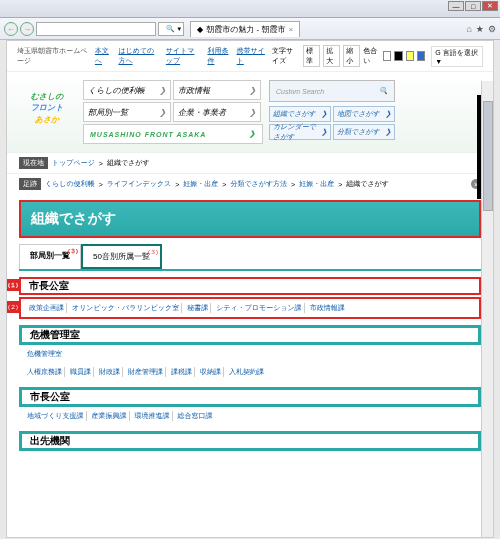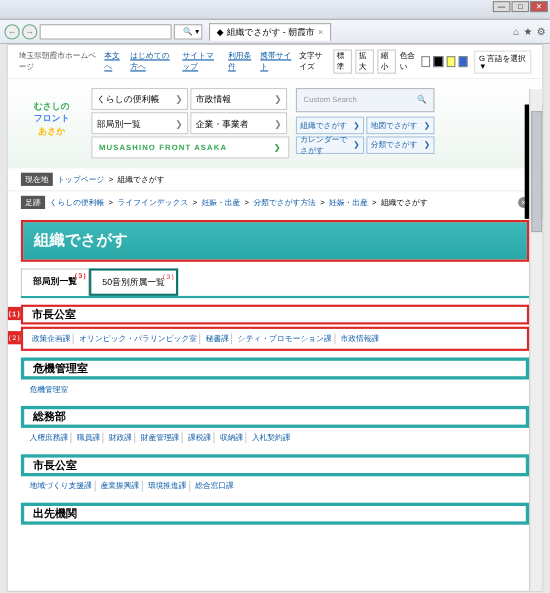--- a/index.html
+++ b/index.html
@@ -17,21 +17,21 @@
 .tool-icons { margin-left: auto; display: flex; gap: 4px; font-size: 9px; color: #555; }
 .page { background: #fff; margin: 0 6px; height: 498px; overflow: hidden; border: 1px solid #ccc; position: relative; }
 .top-links { display: flex; align-items: center; padding: 4px 10px; font-size: 7px; gap: 6px; border-bottom: 1px solid #eee; }
 .top-links .left { color: #555; }
 .top-links .mid { margin-left: auto; display: flex; gap: 6px; }
 .top-links a { color: #0a5aa8; text-decoration: underline; }
 .fsize { display: flex; gap: 3px; align-items: center; font-size: 7px; }
 .fsize .sw { border: 1px solid #ccc; padding: 0 2px; }
 .color-sw { width: 10px; height: 10px; border: 1px solid #888; display: inline-block; }
 .google { display: flex; align-items: center; gap: 2px; font-size: 7px; border: 1px solid #ddd; padding: 1px 3px; }
-.header-area { display: flex; padding: 8px 10px; gap: 6px; background: linear-gradient(#fff, #eef6f0); }
+.header-area { display: flex; padding: 8px 10px; gap: 6px; background: linear-gradient(#fff, #eef6f0); font-style: italic; }
 .logo { width: 60px; height: 56px; display: flex; flex-direction: column; align-items: center; justify-content: center; font-size: 8px; line-height: 1.4; font-weight: bold; }
 .logo .l1 { color: #34a853; } .logo .l2 { color: #4285f4; } .logo .l3 { color: #fbbc05; }
 .nav-panel { display: flex; flex-direction: column; gap: 2px; }
 .nav-row { display: flex; gap: 2px; }
 .nav-item { width: 88px; height: 20px; background: #fff; border: 1px solid #ccc; font-size: 8px; display: flex; align-items: center; justify-content: space-between; padding: 0 4px; }
 .nav-item .ar { color: #888; }
 .musashino { width: 180px; height: 20px; background: #fff; border: 1px solid #ccc; font-size: 7px; letter-spacing: 1px; color: #34a853; display: flex; align-items: center; padding: 0 6px; font-weight: bold; }
 .custom-search { width: 126px; height: 22px; border: 1px solid #bbb; background: #eef4fa; display: flex; align-items: center; justify-content: space-between; padding: 0 6px; font-size: 7px; color: #999; }
 .search-tabs { display: flex; gap: 2px; flex-wrap: wrap; width: 130px; }
 .search-tab { width: 62px; height: 16px; border: 1px solid #a8c4dc; background: #f0f6fc; font-size: 7px; color: #2266aa; display: flex; align-items: center; padding: 0 3px; justify-content: space-between; }
@@ -69,21 +69,21 @@
   </div>
 </div>
 
 <div class="toolbar">
   <div class="nav-btn">←</div>
   <div class="nav-btn">→</div>
   <div class="url-box"></div>
   <div class="search-box">🔍 ▾</div>
   <div class="tab">
     <span>◆</span>
-    <span>組織でさがす - 朝霞市</span>
+    <span>朝霞市の魅力 - 朝霞市</span>
     <span class="x">×</span>
   </div>
   <div class="tool-icons">
     <span>⌂</span>
     <span>★</span>
     <span>⚙</span>
   </div>
 </div>
 
 <div class="page">
@@ -212,21 +212,20 @@
       <span>秘書課</span>
       <span>シティ・プロモーション課</span>
       <span>市政情報課</span>
     </div>
 
     <div class="section-box">危機管理室</div>
     <div class="sub-list">
       <span>危機管理室</span>
     </div>
 
-    <div class="section-box">総務部</div>
     <div class="sub-list">
       <span>人権庶務課</span>
       <span>職員課</span>
       <span>財政課</span>
       <span>財産管理課</span>
       <span>課税課</span>
       <span>収納課</span>
       <span>入札契約課</span>
     </div>
 

